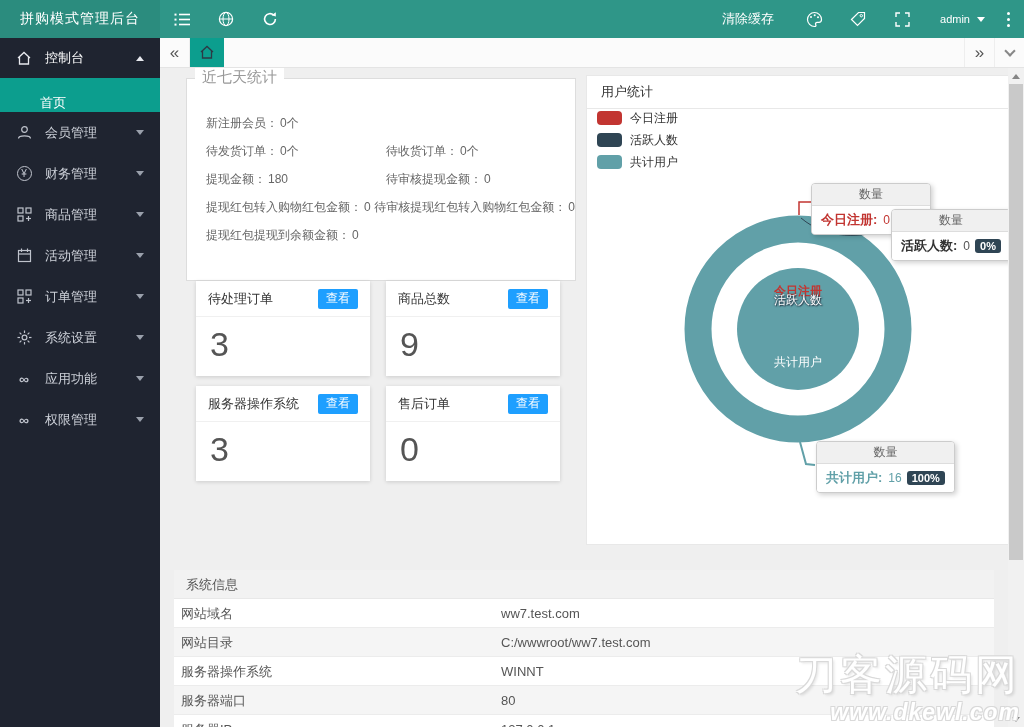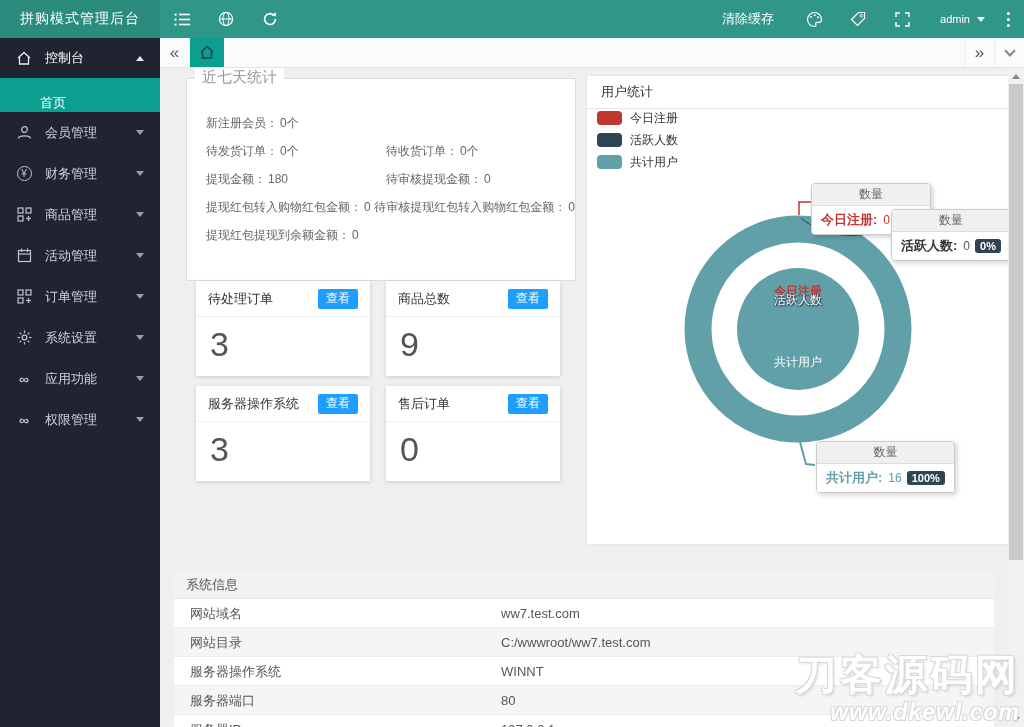--- a/index.html
+++ b/index.html
@@ -75,34 +75,34 @@
   .tt-body { padding:5px 9px; display:flex; align-items:center; white-space:nowrap; background:#fff; }
   .tt-label { font-weight:bold; font-size:13px; }
   .tt-val { margin:0 5px 0 6px; }
   .badge { background:#2f4554; color:#fff; font-size:11px; font-weight:bold; padding:1px 5px; border-radius:3px; }
 
   
   .sys-table { position:absolute; left:14px; top:502px; width:820px; background:#fff; font-size:13px; color:#555; }
   .sys-head { height:29px; line-height:29px; background:#f2f2f2; padding-left:12px; border-bottom:1px solid #e8e8e8; }
   .sys-row { display:flex; height:29px; line-height:29px; border-bottom:1px solid #ececec; background:#fff; }
   .sys-row.stripe { background:#f5f5f5; }
-  .sys-label { width:327px; padding-left:16px; }
+  .sys-label { width:327px; padding-left:7px; }
   .sys-value { flex:1; }
 
   
   .scrollbar { position:absolute; left:1008px; top:68px; width:16px; height:659px; background:#f1f1f1; z-index:40; }
   .sb-btn { height:15px; display:flex; align-items:center; justify-content:center; cursor:pointer; }
   .tri-up { width:0; height:0; border:4px solid transparent; border-bottom:5px solid #858585; margin-top:-3px; }
   .tri-dn { width:0; height:0; border:4px solid transparent; border-top:5px solid #858585; margin-bottom:-3px; }
   .sb-thumb { position:absolute; left:1px; top:16px; width:14px; height:476px; background:#c9c9c9; cursor:pointer; }
   .sb-btn.bottom { position:absolute; bottom:0; width:16px; }
 
   
   .watermark { position:absolute; right:4px; bottom:1px; text-align:right; z-index:50; pointer-events:none; color:#fff; }
-  .wm1 { font-size:42px; font-weight:700; letter-spacing:3px; line-height:1.15;
+  .wm1 { font-size:42px; font-weight:400; letter-spacing:3px; line-height:1.15;
          text-shadow:1px 1px 0 #d9d9d9,-1px -1px 0 #d9d9d9,1px -1px 0 #d9d9d9,-1px 1px 0 #d9d9d9,2px 2px 3px rgba(0,0,0,.12); }
   .wm2 { font-size:23px; font-weight:900; font-style:italic; letter-spacing:1px;
          text-shadow:1px 1px 0 #d9d9d9,-1px -1px 0 #d9d9d9,1px -1px 0 #d9d9d9,-1px 1px 0 #d9d9d9; }
 </style>
 </head>
 <body>
 
 <div class="page">
 
   <div class="header">

